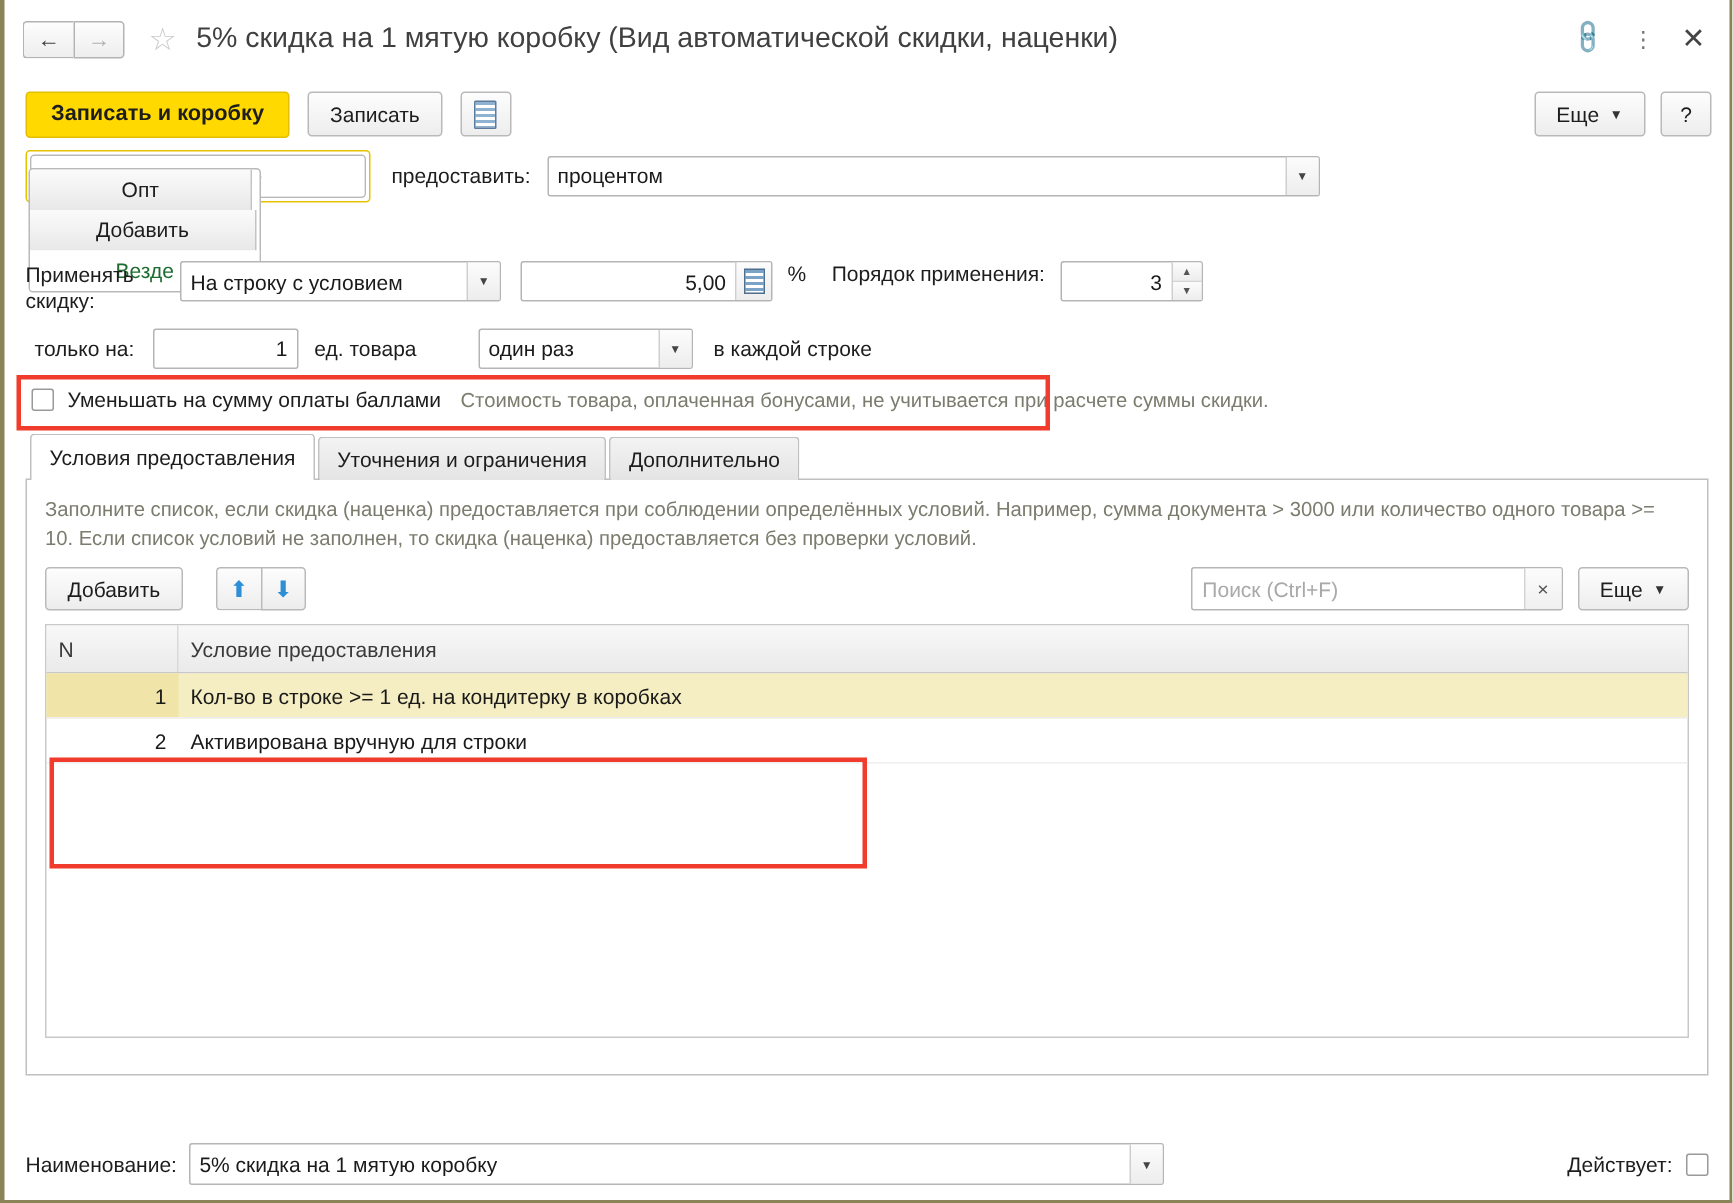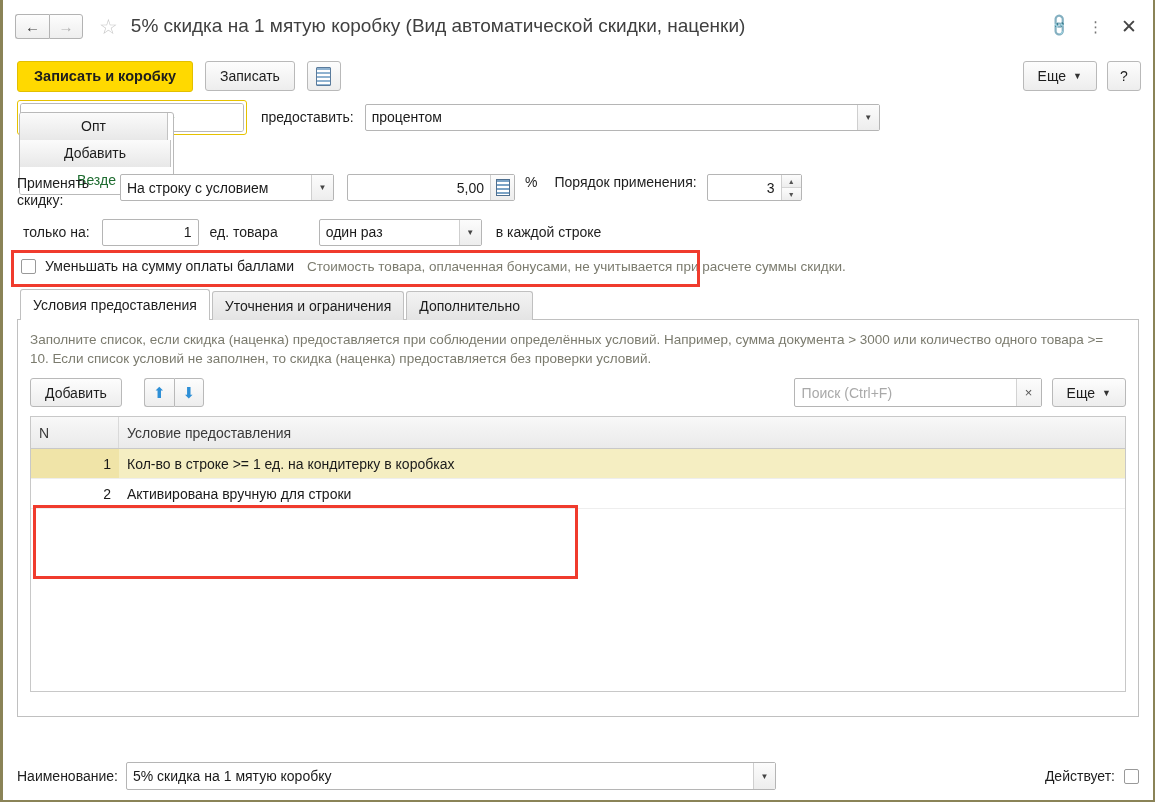--- a/index.html
+++ b/index.html
@@ -399,21 +399,21 @@
         </span>
       </div>
     </div>
 
     <div class="row" style="height:38px; margin-top:3px; padding-left:6px;">
       <div class="lbl">только на:</div>
       <div class="field" style="width:97px; margin-left:12px;">
         <span class="txt right">1</span>
       </div>
       <div class="lbl" style="margin-left:11px;">ед. товара</div>
-      <div class="field" style="width:163px; margin-left:41px;">
+      <div class="field" style="width:143px; margin-left:41px;">
         <span class="txt">один раз</span>
         <span class="dropbtn">▼</span>
       </div>
       <div class="lbl" style="margin-left:14px;">в каждой строке</div>
     </div>
 
     <div class="row" style="height:30px; padding-left:4px;">
       <div class="cbox"></div>
       <div class="lbl" style="margin-left:9px;">Уменьшать на сумму оплаты баллами</div>
       <div class="hint" style="margin-left:13px;">Стоимость товара, оплаченная бонусами, не учитывается при расчете суммы скидки.</div>

